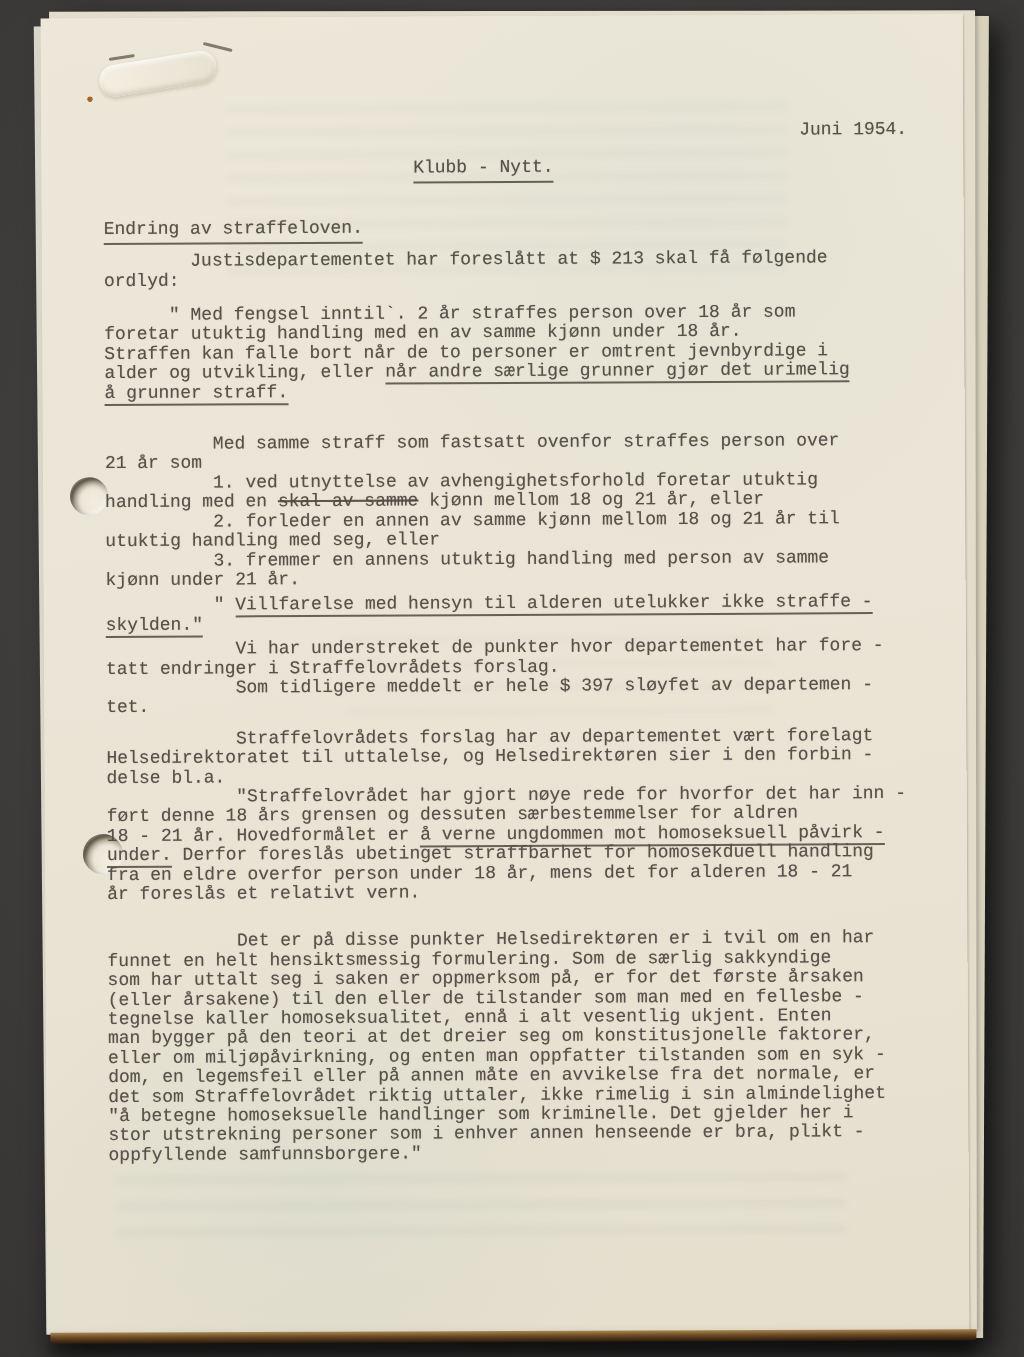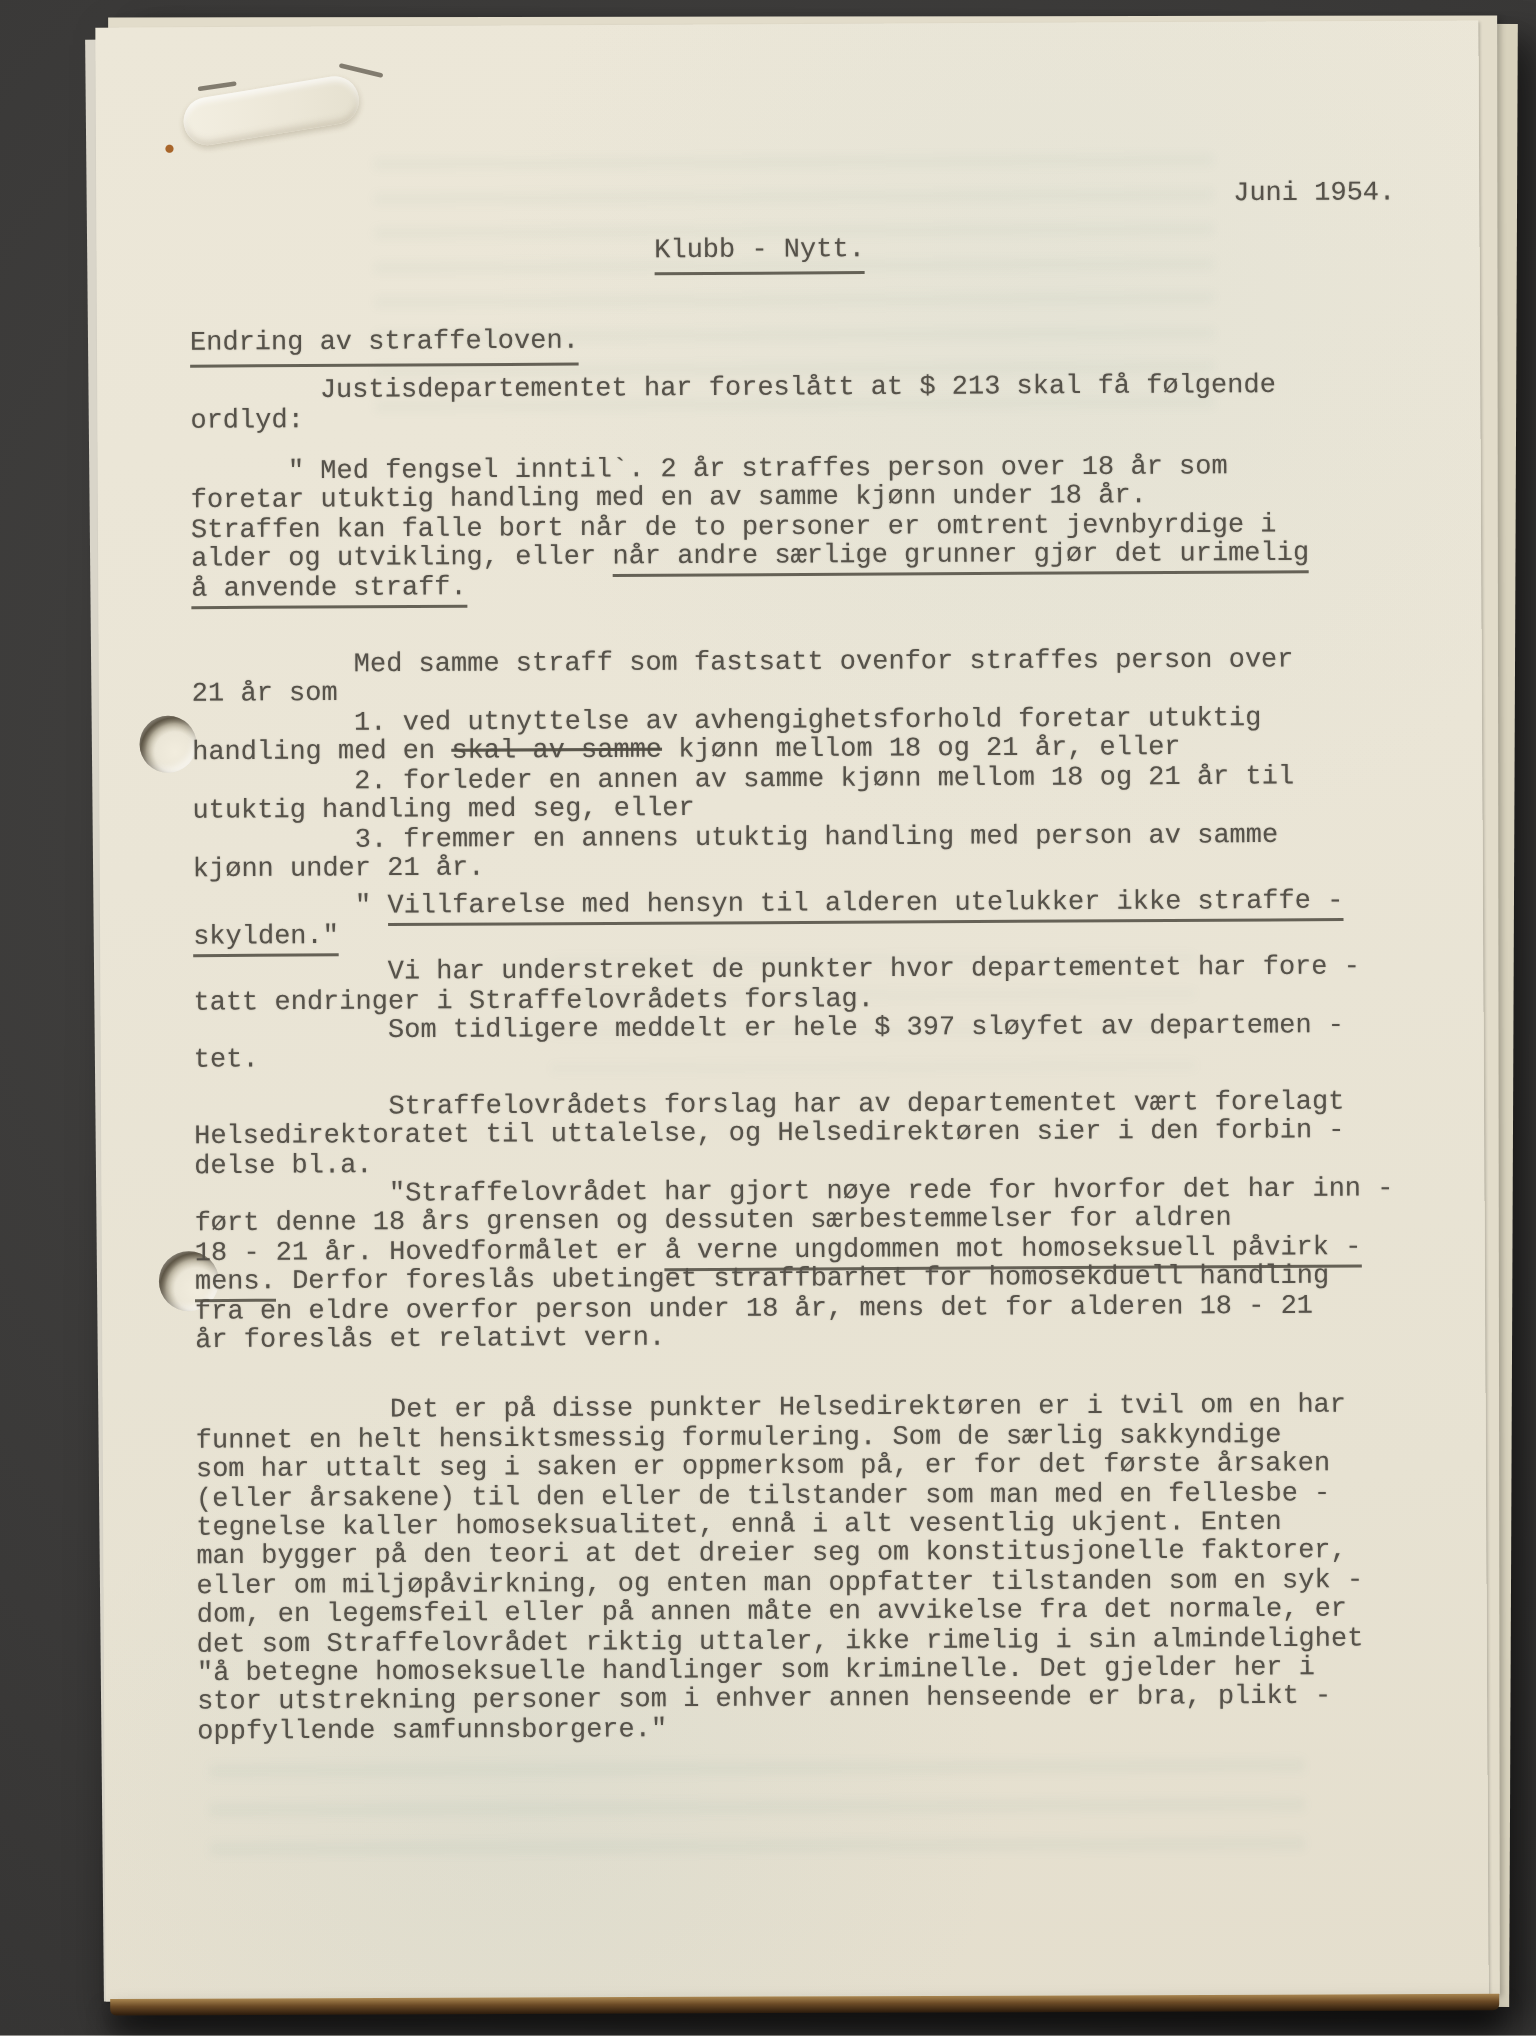--- a/index.html
+++ b/index.html
@@ -1,21 +1,21 @@
 <!DOCTYPE html>
 <html><head>
 <meta charset="utf-8">
 <style>
   html,body{margin:0;padding:0;}
   body{
     width:1024px;height:1357px;overflow:hidden;position:relative;
     background:radial-gradient(130% 100% at 50% 38%, #454442 0%, #3a3938 55%, #302f2e 100%);
     font-family:"Liberation Mono","DejaVu Sans Mono",monospace;
   }
-  .scene{position:absolute;inset:0;margin-left:23px;}
+  .scene{position:absolute;inset:0;}
   .sheet{position:absolute;}
   .s3{left:56px;top:14px;width:930px;height:1322px;background:#d8d2bd;
       transform:rotate(.25deg);box-shadow:0 18px 30px rgba(0,0,0,.55),14px 8px 22px rgba(0,0,0,.35);}
   .s2{left:50px;top:11px;width:926px;height:1319px;background:#e2dcca;transform:rotate(-.08deg);
       box-shadow:2px 2px 4px rgba(0,0,0,.25);}
   .s0{left:40px;top:22px;width:918px;height:1308px;background:#d9d5c9;transform:rotate(-.55deg);}
   .page{
     position:absolute;left:44px;top:16px;width:922px;height:1316px;
     background:
       radial-gradient(60% 40% at 70% 15%, rgba(210,218,208,.25), rgba(0,0,0,0) 70%),
@@ -94,42 +94,42 @@
     <div class="content">
       <p class="tline b-date">Juni 1954.</p>
       <p class="tline b-title"><span class="u2">Klubb - Nytt.</span></p>
       <p class="tline b-heading"><span class="u2">Endring av straffeloven.</span></p>
       <p class="tline b-intro"><span>        Justisdepartementet har foreslått at $ 213 skal få følgende
 ordlyd:</span></p>
       <p class="tline b-quote"><span>      " Med fengsel inntil`. 2 år straffes person over 18 år som
 foretar utuktig handling med en av samme kjønn under 18 år.
 Straffen kan falle bort når de to personer er omtrent jevnbyrdige i
 alder og utvikling, eller </span><span class="u">når andre særlige grunner gjør det urimelig</span><span>
-</span><span class="u">å anvende straff.</span></p>
+</span><span class="u">å grunner straff.</span></p>
       <p class="tline b-medsamme"><span>          Med samme straff som fastsatt ovenfor straffes person over
 21 år som
           1. ved utnyttelse av avhengighetsforhold foretar utuktig
 handling med en </span><span class="s">skal av samme</span><span> kjønn mellom 18 og 21 år, eller
           2. forleder en annen av samme kjønn mellom 18 og 21 år til
 utuktig handling med seg, eller
           3. fremmer en annens utuktig handling med person av samme
 kjønn under 21 år.</span></p>
       <p class="tline b-villfarelse"><span>          " </span><span class="u">Villfarelse med hensyn til alderen utelukker ikke straffe -</span><span>
 </span><span class="u">skylden."</span></p>
       <p class="tline b-vihar"><span>            Vi har understreket de punkter hvor departementet har fore -
 tatt endringer i Straffelovrådets forslag.
             Som tidligere meddelt er hele $ 397 sløyfet av departemen -
 tet.</span></p>
       <p class="tline b-straff"><span>            Straffelovrådets forslag har av departementet vært forelagt
 Helsedirektoratet til uttalelse, og Helsedirektøren sier i den forbin -
 delse bl.a.
             "Straffelovrådet har gjort nøye rede for hvorfor det har inn -
 ført denne 18 års grensen og dessuten særbestemmelser for aldren
 18 - 21 år. Hovedformålet er </span><span class="u">å verne ungdommen mot homoseksuell påvirk -</span><span>
-</span><span class="u">mens.</span><span> Derfor foreslås ubetinget straffbarhet for homosekduell handling
+</span><span class="u">under.</span><span> Derfor foreslås ubetinget straffbarhet for homosekduell handling
 fra en eldre overfor person under 18 år, mens det for alderen 18 - 21
 år foreslås et relativt vern.</span></p>
       <p class="tline b-deter"><span>            Det er på disse punkter Helsedirektøren er i tvil om en har
 funnet en helt hensiktsmessig formulering. Som de særlig sakkyndige
 som har uttalt seg i saken er oppmerksom på, er for det første årsaken
 (eller årsakene) til den eller de tilstander som man med en fellesbe -
 tegnelse kaller homoseksualitet, ennå i alt vesentlig ukjent. Enten
 man bygger på den teori at det dreier seg om konstitusjonelle faktorer,
 eller om miljøpåvirkning, og enten man oppfatter tilstanden som en syk -
 dom, en legemsfeil eller på annen måte en avvikelse fra det normale, er

